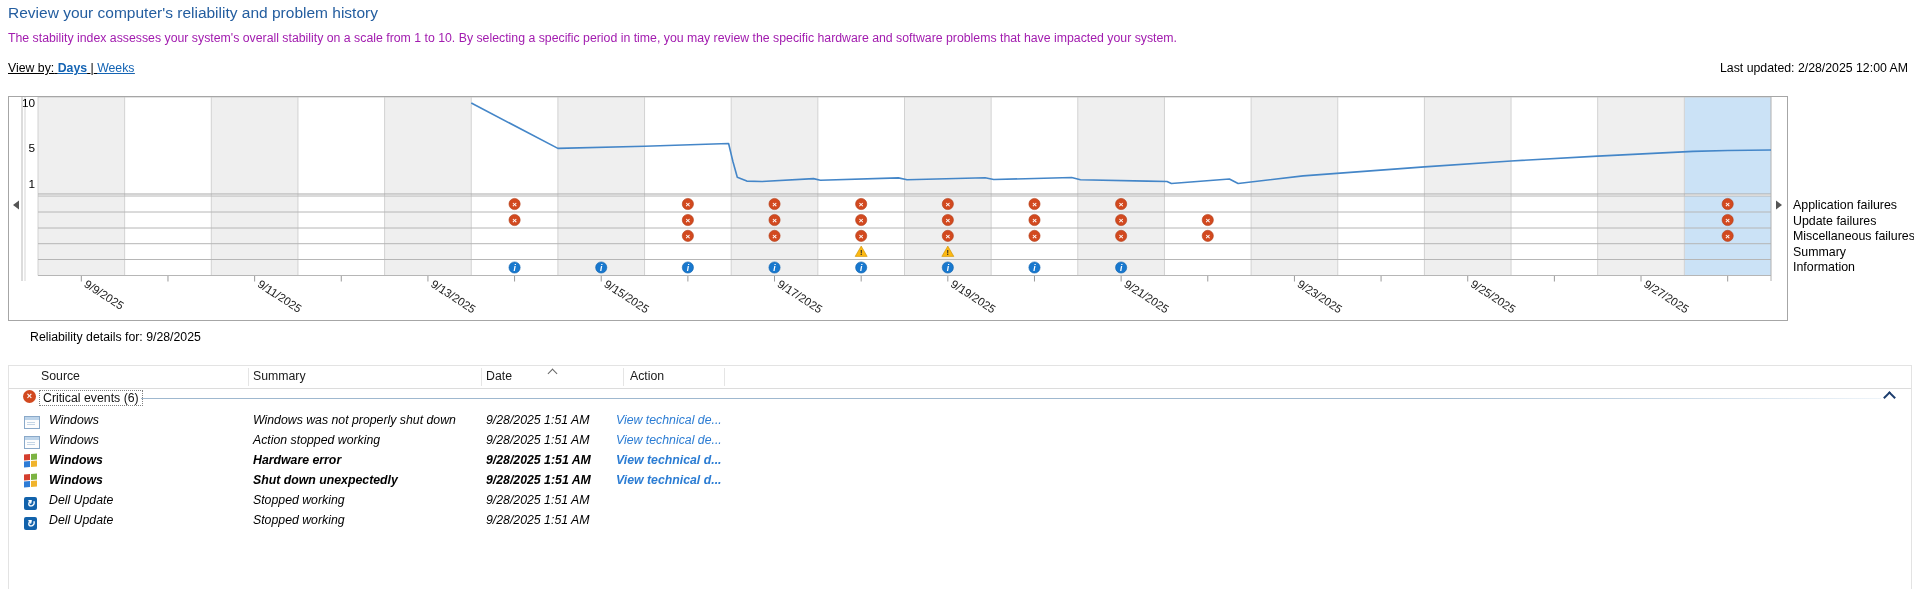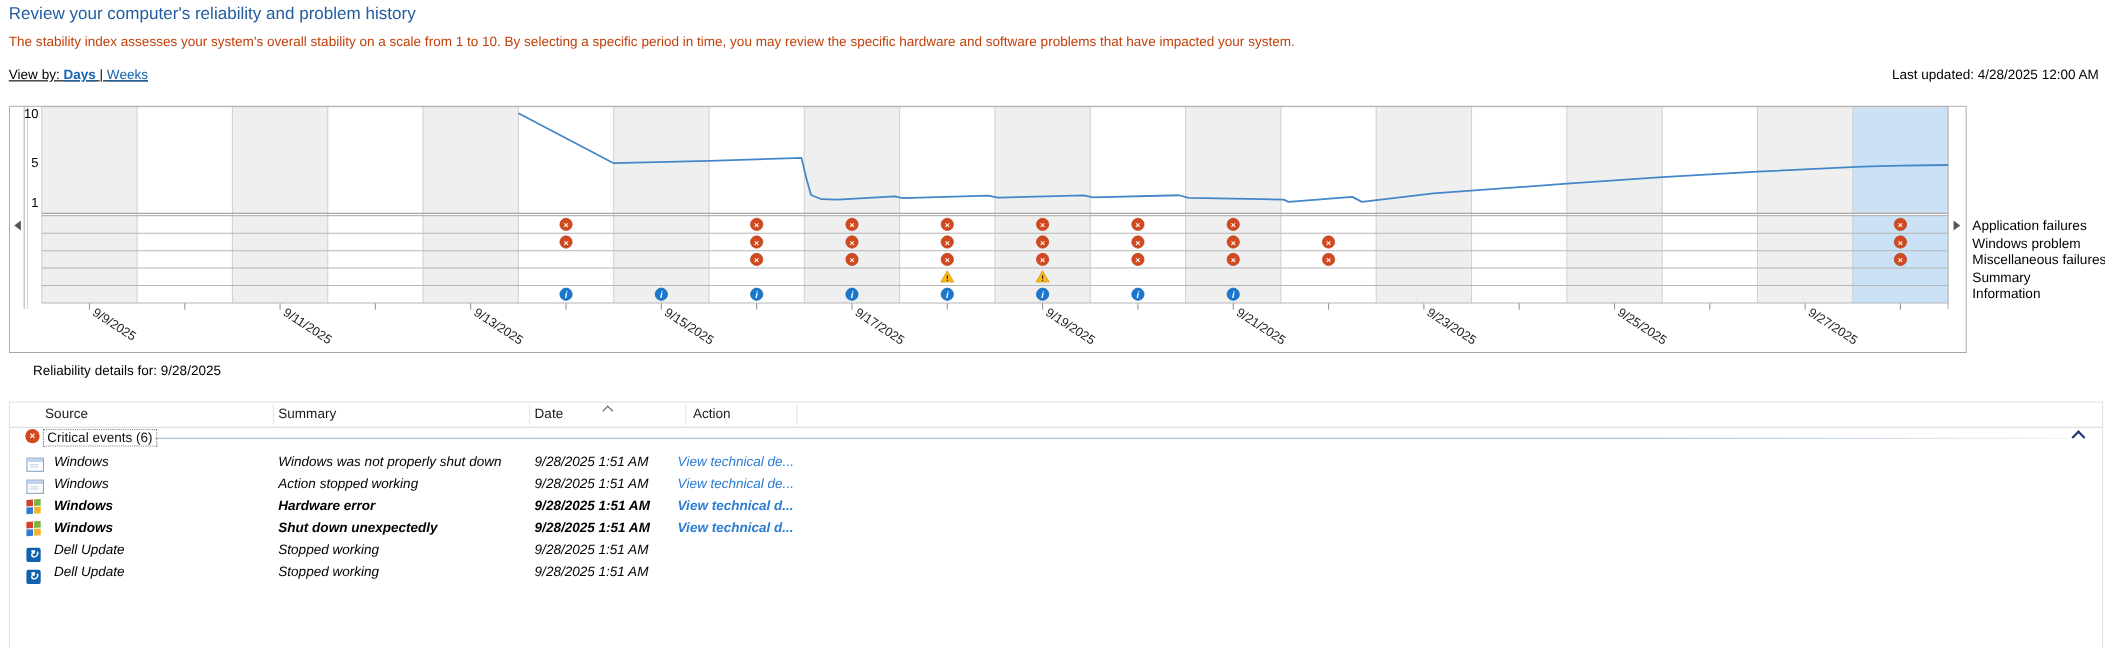--- a/index.html
+++ b/index.html
@@ -1,20 +1,20 @@
 <!DOCTYPE html>
 <html><head>
 <meta charset="utf-8">
 <style>
   html,body{margin:0;padding:0;background:#fff;}
   body{width:1914px;height:589px;overflow:hidden;position:relative;
        font-family:"Liberation Sans", sans-serif;color:#000;}
   .abs{position:absolute;}
   #page-title{left:8px;top:4px;font-size:15.5px;color:#235d9f;}
-  #page-desc{left:8px;top:31px;font-size:12.3px;color:#c2410c;}
+  #page-desc{left:8px;top:31px;font-size:12.3px;color:#a21caf;}
   #viewby{left:8px;top:61px;font-size:12.3px;text-decoration:underline;}
   #viewby a{color:#1464b4;text-decoration:underline;cursor:pointer;}
   #viewby .sel{font-weight:bold;}
   #last-updated{right:6px;top:61px;font-size:12.3px;}
   #chart-wrap{left:8px;top:96px;width:1780px;height:225px;}
   #legend{left:1793px;top:198px;font-size:12.4px;line-height:15.5px;white-space:nowrap;}
   #details-heading{left:10px;top:330px;font-size:12.3px;margin-left:20px;}
   #table{left:8px;top:349px;width:1902px;height:239px;border:1px solid #e3e3e3;border-bottom:none;margin-top:16px;}
   .hdr-cell{position:absolute;top:3px;font-size:12.3px;color:#1a1a1a;}
   #hdr-row{position:absolute;left:0;top:0;width:100%;height:22px;border-bottom:1px solid #dcdcdc;}
@@ -61,21 +61,21 @@
 
 <div class="abs" id="page-title">Review your computer's reliability and problem history</div>
 <div class="abs" id="page-desc">The stability index assesses your system's overall stability on a scale from 1 to 10. By selecting a specific period in time, you may review the specific hardware and software problems that have impacted your system.</div>
 
 <div class="abs" id="viewby">
   <span>View by:</span>
   <a class="sel">Days</a>
   <span>|</span>
   <a>Weeks</a>
 </div>
-<div class="abs" id="last-updated">Last updated: 4/28/2025 12:00 AM</div>
+<div class="abs" id="last-updated">Last updated: 2/28/2025 12:00 AM</div>
 
 <div class="abs" id="chart-wrap"><svg width="1780" height="225">
       <rect x="30" y="1" width="86.65" height="97" fill="#efefef"></rect>
       <rect x="30" y="100" width="86.65" height="79.5" fill="#efefef"></rect>
       <line x1="30" y1="1" x2="30" y2="179.5" stroke="#d2d2d2" stroke-width="1"></line>
       <line x1="73.325" y1="179.5" x2="73.325" y2="185.5" stroke="#9a9a9a" stroke-width="1"></line>
       <rect x="116.65" y="1" width="86.65" height="97" fill="#ffffff"></rect>
       <rect x="116.65" y="100" width="86.65" height="79.5" fill="#ffffff"></rect>
       <line x1="116.65" y1="1" x2="116.65" y2="179.5" stroke="#d2d2d2" stroke-width="1"></line>
       <line x1="159.97500000000002" y1="179.5" x2="159.97500000000002" y2="185.5" stroke="#9a9a9a" stroke-width="1"></line>
@@ -315,21 +315,21 @@
       <text x="0" y="0" font-size="11.4" fill="#222" transform="translate(1115.1250000000002,190) rotate(33)">9/21/2025</text>
       <text x="0" y="0" font-size="11.4" fill="#222" transform="translate(1288.4250000000002,190) rotate(33)">9/23/2025</text>
       <text x="0" y="0" font-size="11.4" fill="#222" transform="translate(1461.7250000000001,190) rotate(33)">9/25/2025</text>
       <text x="0" y="0" font-size="11.4" fill="#222" transform="translate(1635.025,190) rotate(33)">9/27/2025</text>
       <path d="M 11 104.5 L 5 109 L 11 113.5 Z" fill="#555"></path>
       <path d="M 1768 104.5 L 1774 109 L 1768 113.5 Z" fill="#555"></path>
       <rect x="0.5" y="0.5" width="1779" height="224" fill="none" stroke="#a6a6a6"></rect>
     </svg></div>
 <div class="abs" id="legend">
     <div>Application failures</div>
-    <div>Windows problem</div>
+    <div>Update failures</div>
     <div>Miscellaneous failures</div>
     <div>Summary</div>
     <div>Information</div>
   </div>
 
 <div class="abs" id="details-heading">Reliability details for: 9/28/2025</div>
 
 <div class="abs" id="table">
   <div id="hdr-row">
     <div class="hdr-cell" style="left:32px">Source</div>

